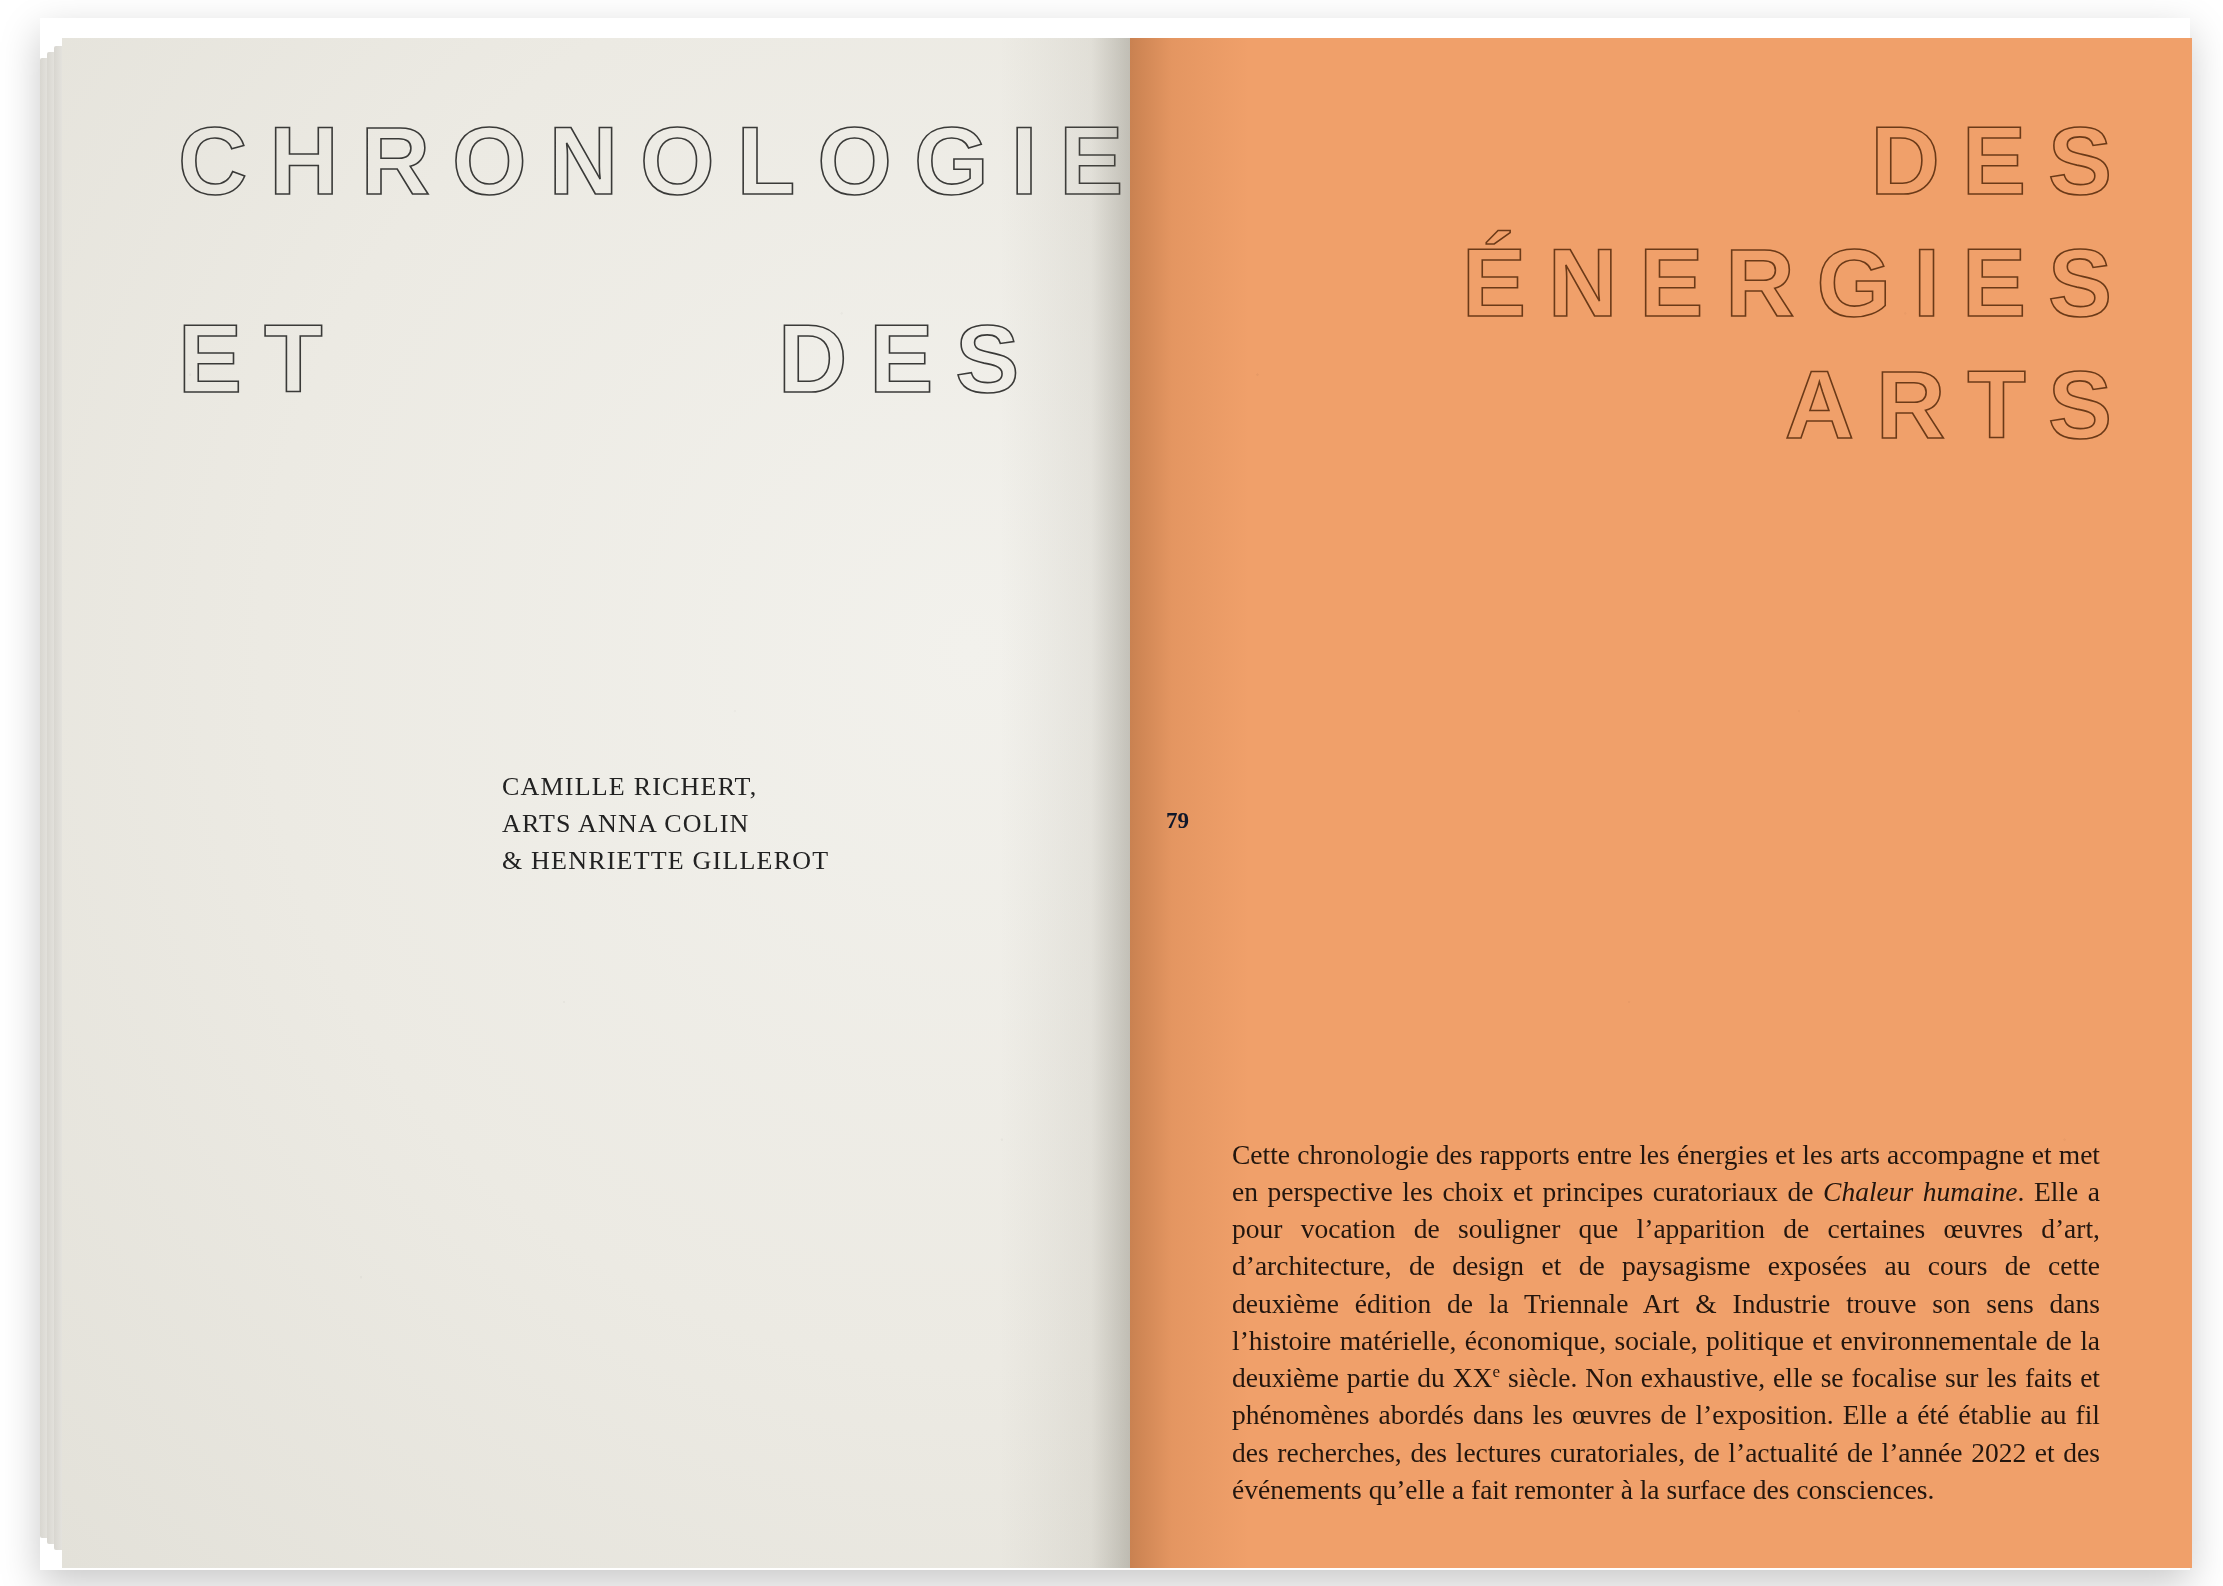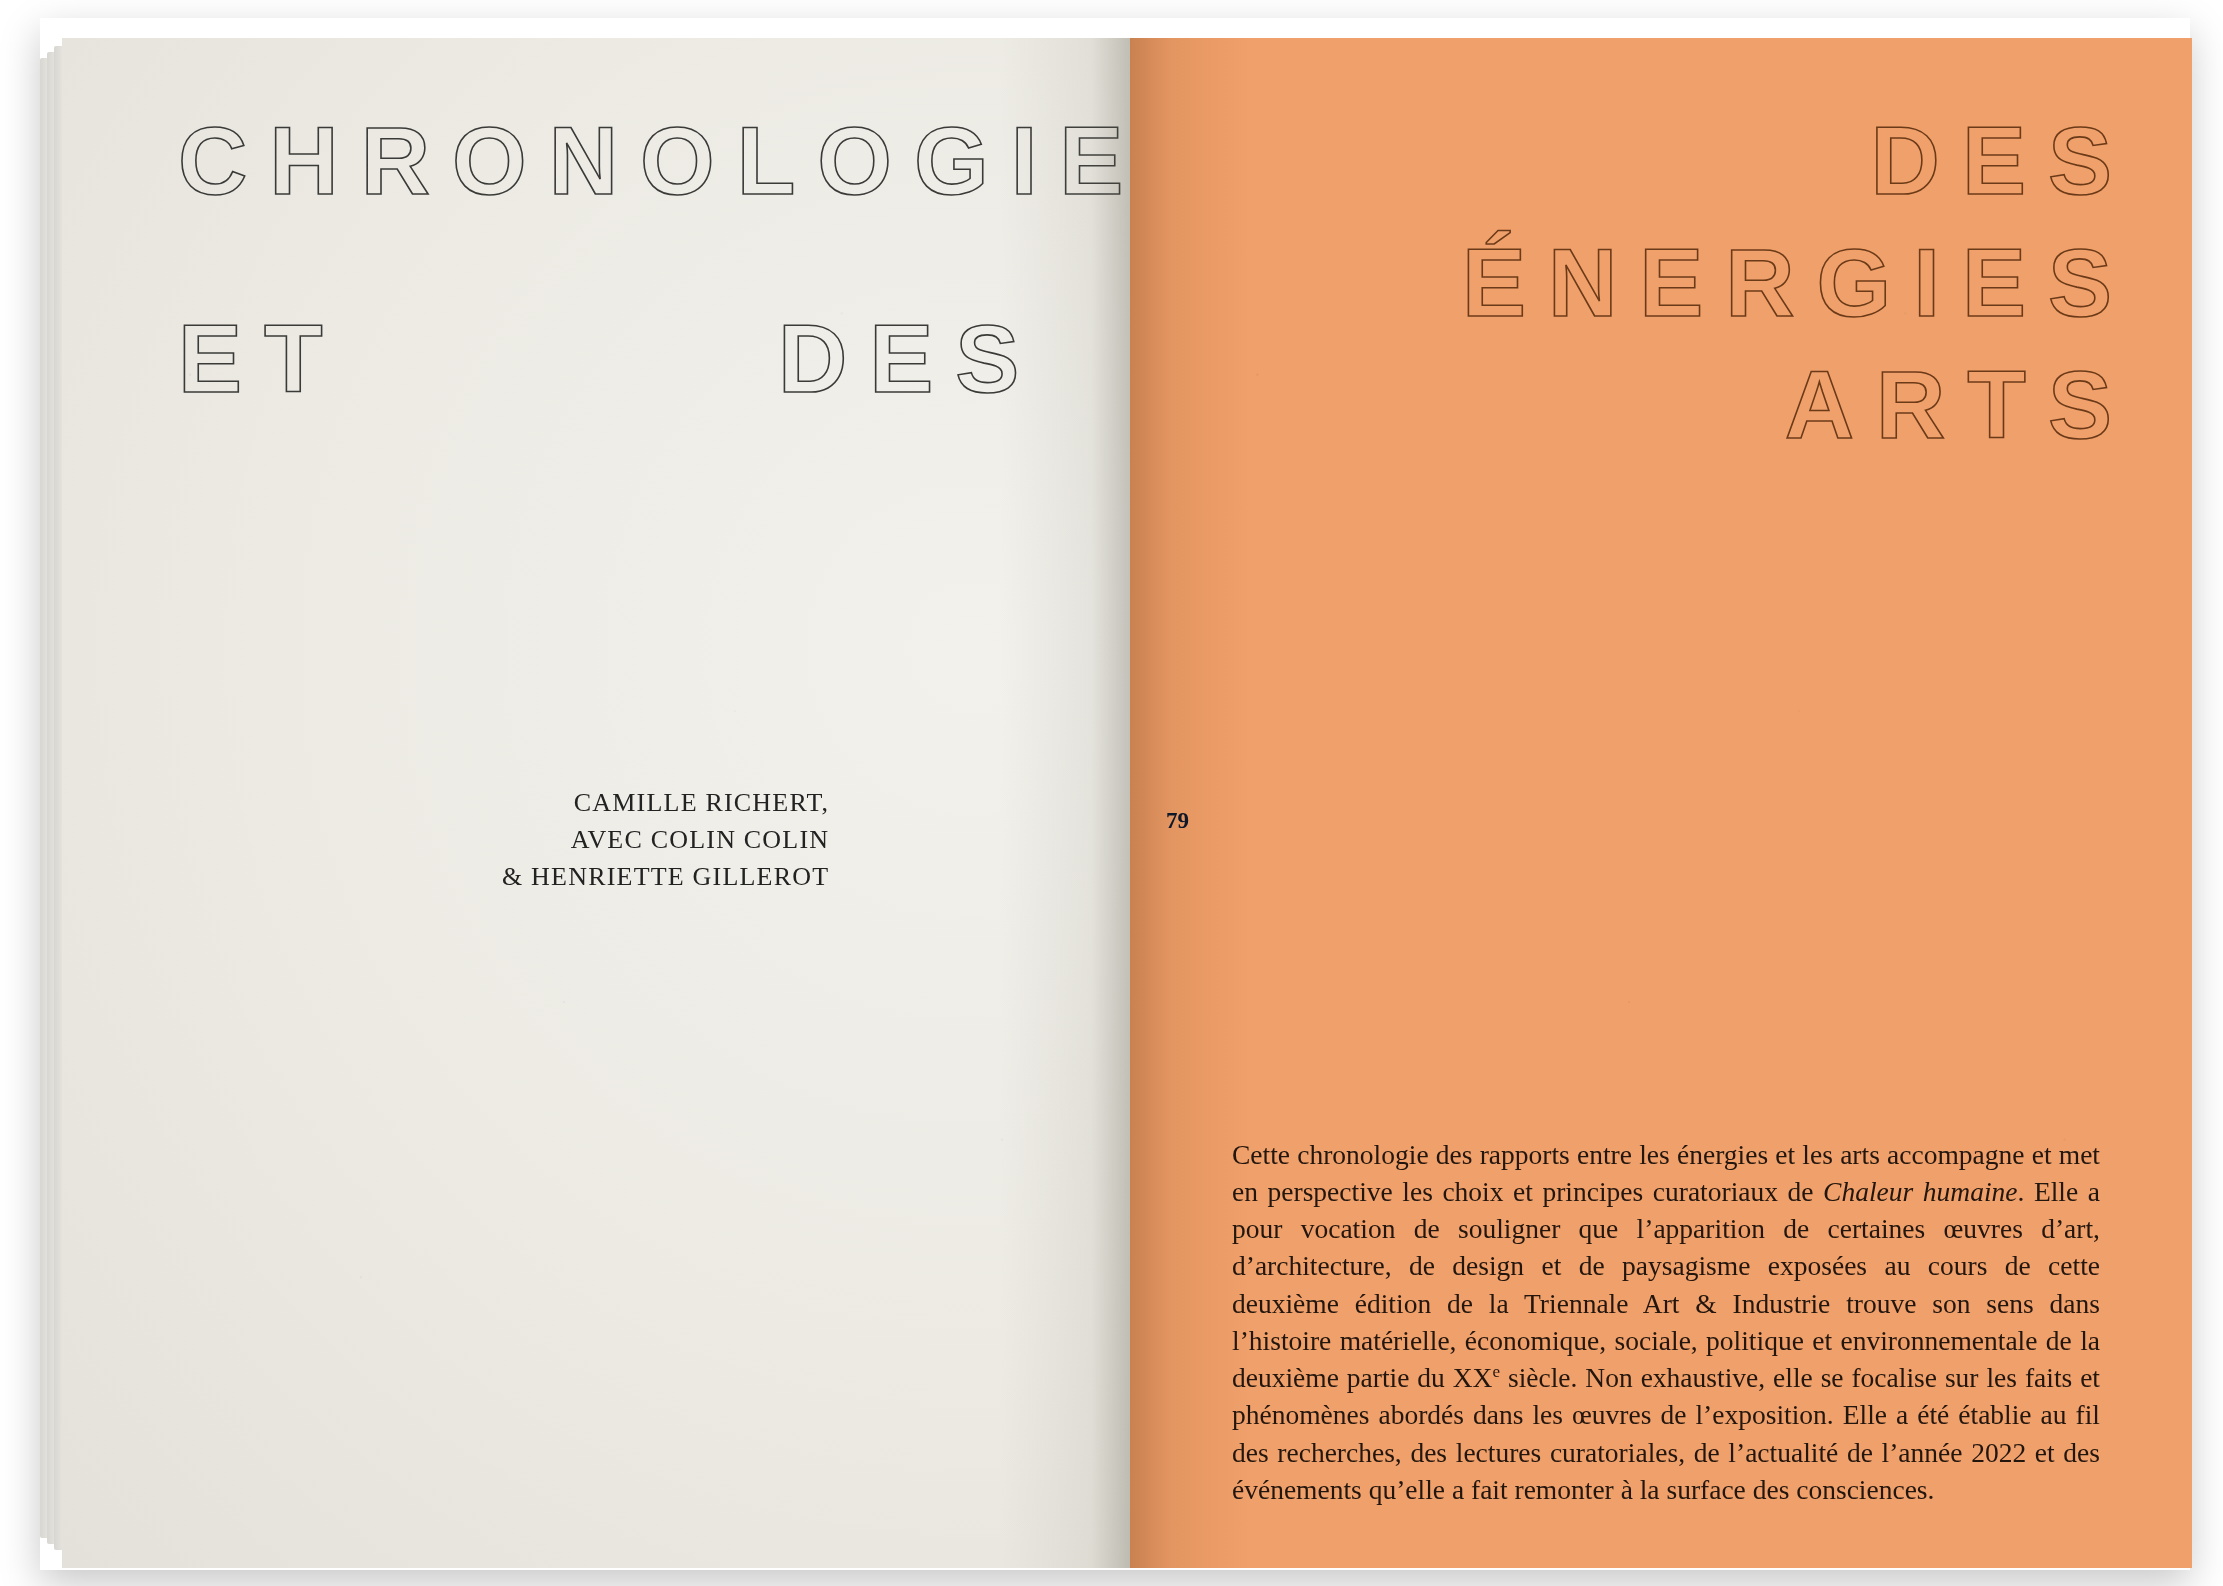--- a/index.html
+++ b/index.html
@@ -130,22 +130,22 @@
   .title-right .outline-word {
     display: block;
     text-align: right;
     margin-bottom: 26px;
   }
 
   
   .authors {
     position: absolute;
     left: 440px;
-    top: 747px;
-    text-align: right;
+    top: 731px;
+    text-align: left;
     font-family: "Liberation Serif", serif;
     font-size: 26px;
     letter-spacing: 1.2px;
     line-height: 1.42;
     color: #222;
   }
   .authors div { white-space: nowrap; }
 
   
   .folio {
@@ -188,21 +188,21 @@
       <div class="speckle"></div>
 
       <div class="title-left">
         <div class="outline-word line-1">CHRONOLOGIE</div>
         <div class="outline-word line-2">ET</div>
         <div class="outline-word line-2b">DES</div>
       </div>
 
       <div class="authors">
         <div>CAMILLE RICHERT,</div>
-        <div>AVEC COLIN COLIN</div>
+        <div>ARTS ANNA COLIN</div>
         <div>&amp; HENRIETTE GILLEROT</div>
       </div>
     </div>
 
     <div class="page-right">
       <div class="speckle"></div>
 
       <div class="title-right">
         <span class="outline-word orange">DES</span>
         <span class="outline-word orange">ÉNERGIES</span>

